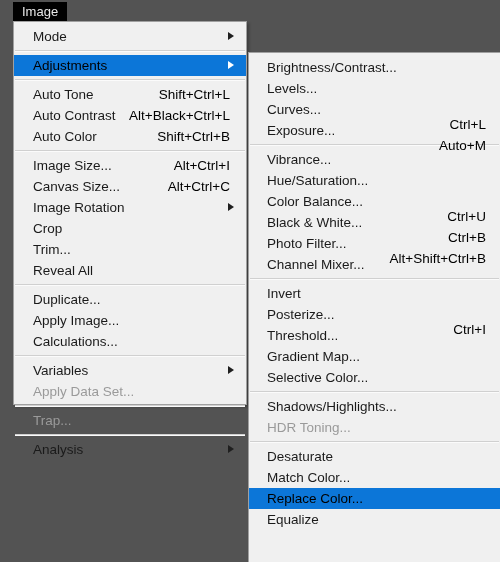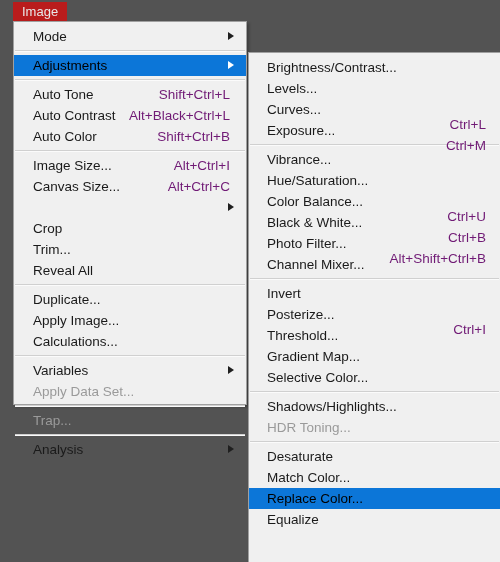--- a/index.html
+++ b/index.html
@@ -23,21 +23,21 @@
     background: #535353;
   }
   .menubar-title {
     position: absolute;
     left: 13px; top: 2px;
     height: 19px;
     padding: 0 9px;
     line-height: 19px;
     font-size: 13px;
     color: #e8e8e8;
-    background: #b91c1c;
+    background: #000000;
     white-space: nowrap;
   }
 
   
   .menu {
     position: absolute;
     background: #f0f0f0;
     border: 1px solid #a0a0a0;
     box-sizing: border-box;
   }
@@ -75,21 +75,21 @@
     left: 19px;
     top: 0;
   }
   .menu-sub .menu-item .label {
     left: 18px;
   }
   .menu-item .accel {
     position: absolute;
     right: 16px;
     top: 0;
-    color: #701a75;
+    color: #000000;
   }
   .menu-sub .menu-item .accel {
     right: 14px;
     margin-top: 36px;
   }
   .menu-item.disabled .label,
   .menu-item.disabled .accel {
     color: #9a9a9a;
   }
   .menu-item.selected {
@@ -156,20 +156,21 @@
       <div class="separator"></div>
       <div class="menu-item">
         <span class="label">Image Size...</span>
         <span class="accel">Alt+Ctrl+I</span>
       </div>
       <div class="menu-item">
         <span class="label">Canvas Size...</span>
         <span class="accel">Alt+Ctrl+C</span>
       </div>
       <div class="menu-item">
+        <span class="label">Image Rotation</span>
         <span class="arrow"></span>
       </div>
       <div class="menu-item">
         <span class="label">Crop</span>
       </div>
       <div class="menu-item">
         <span class="label">Trim...</span>
       </div>
       <div class="menu-item">
         <span class="label">Reveal All</span>
@@ -208,21 +209,21 @@
   <div class="menu-inner" id="sub-menu-list">
       <div class="menu-item">
         <span class="label">Brightness/Contrast...</span>
       </div>
       <div class="menu-item">
         <span class="label">Levels...</span>
         <span class="accel">Ctrl+L</span>
       </div>
       <div class="menu-item">
         <span class="label">Curves...</span>
-        <span class="accel">Ctrl+M</span>
+        <span class="accel">Auto+M</span>
       </div>
       <div class="menu-item">
         <span class="label">Exposure...</span>
       </div>
       <div class="separator"></div>
       <div class="menu-item">
         <span class="label">Vibrance...</span>
       </div>
       <div class="menu-item">
         <span class="label">Hue/Saturation...</span>

